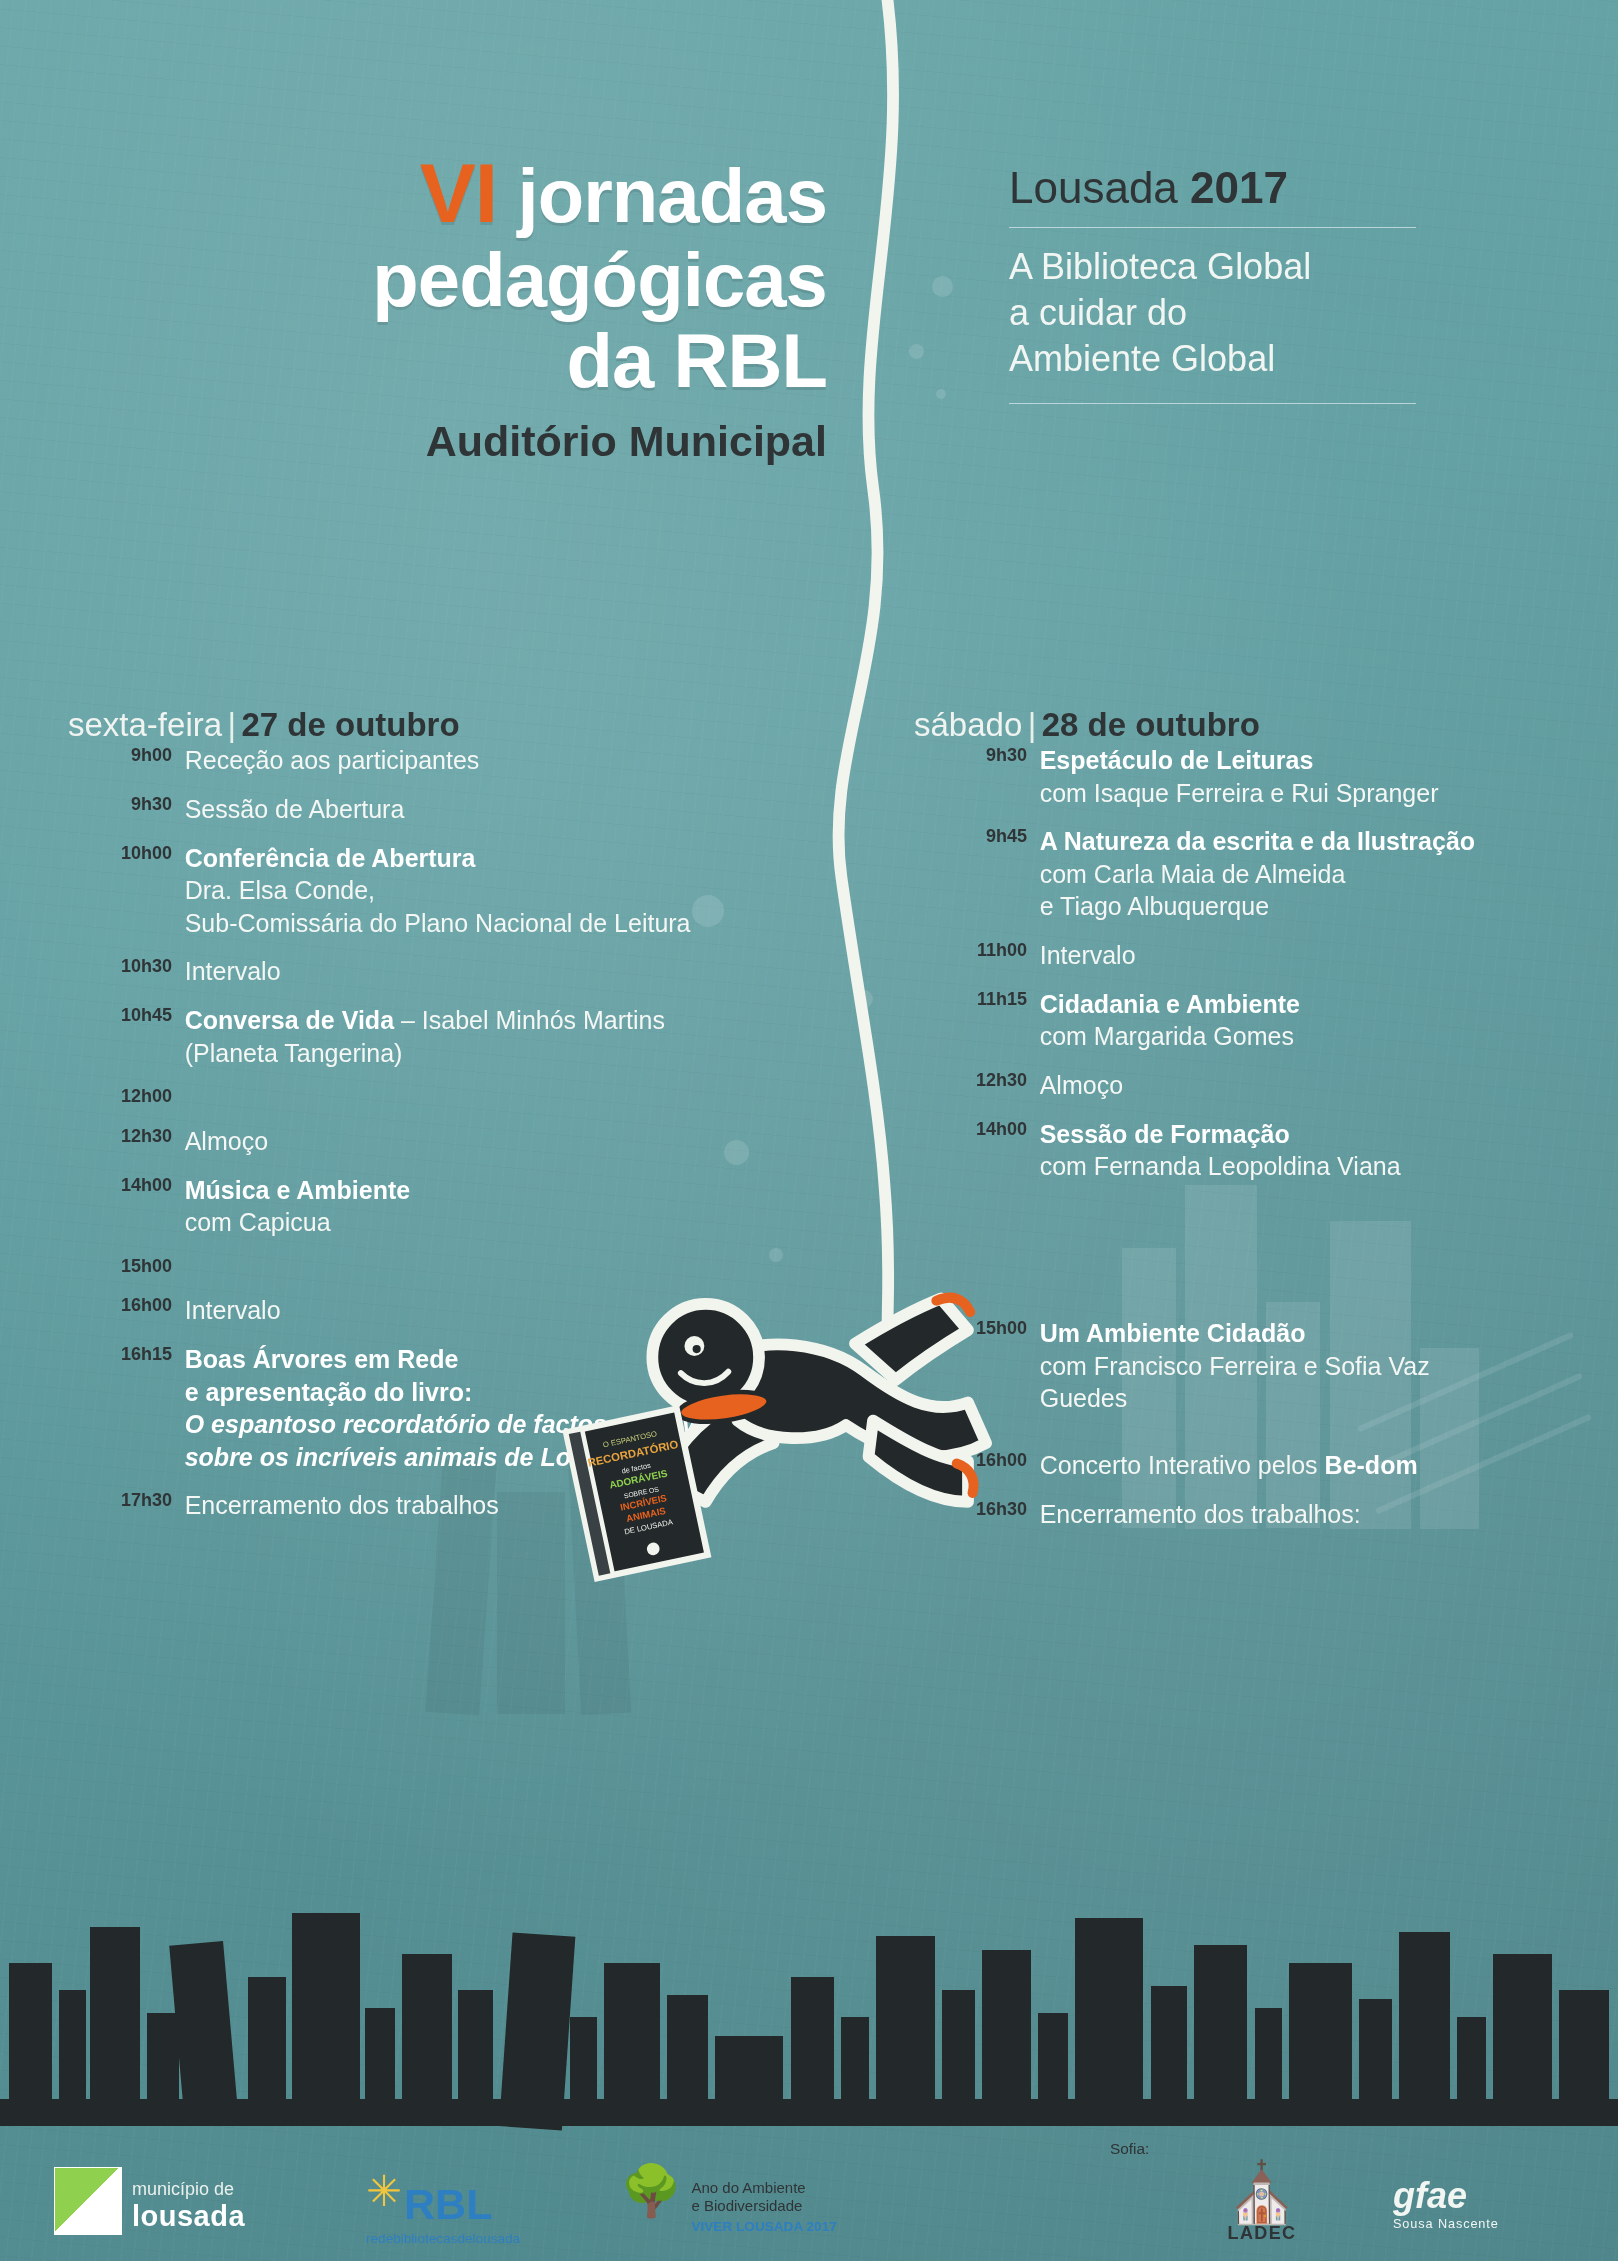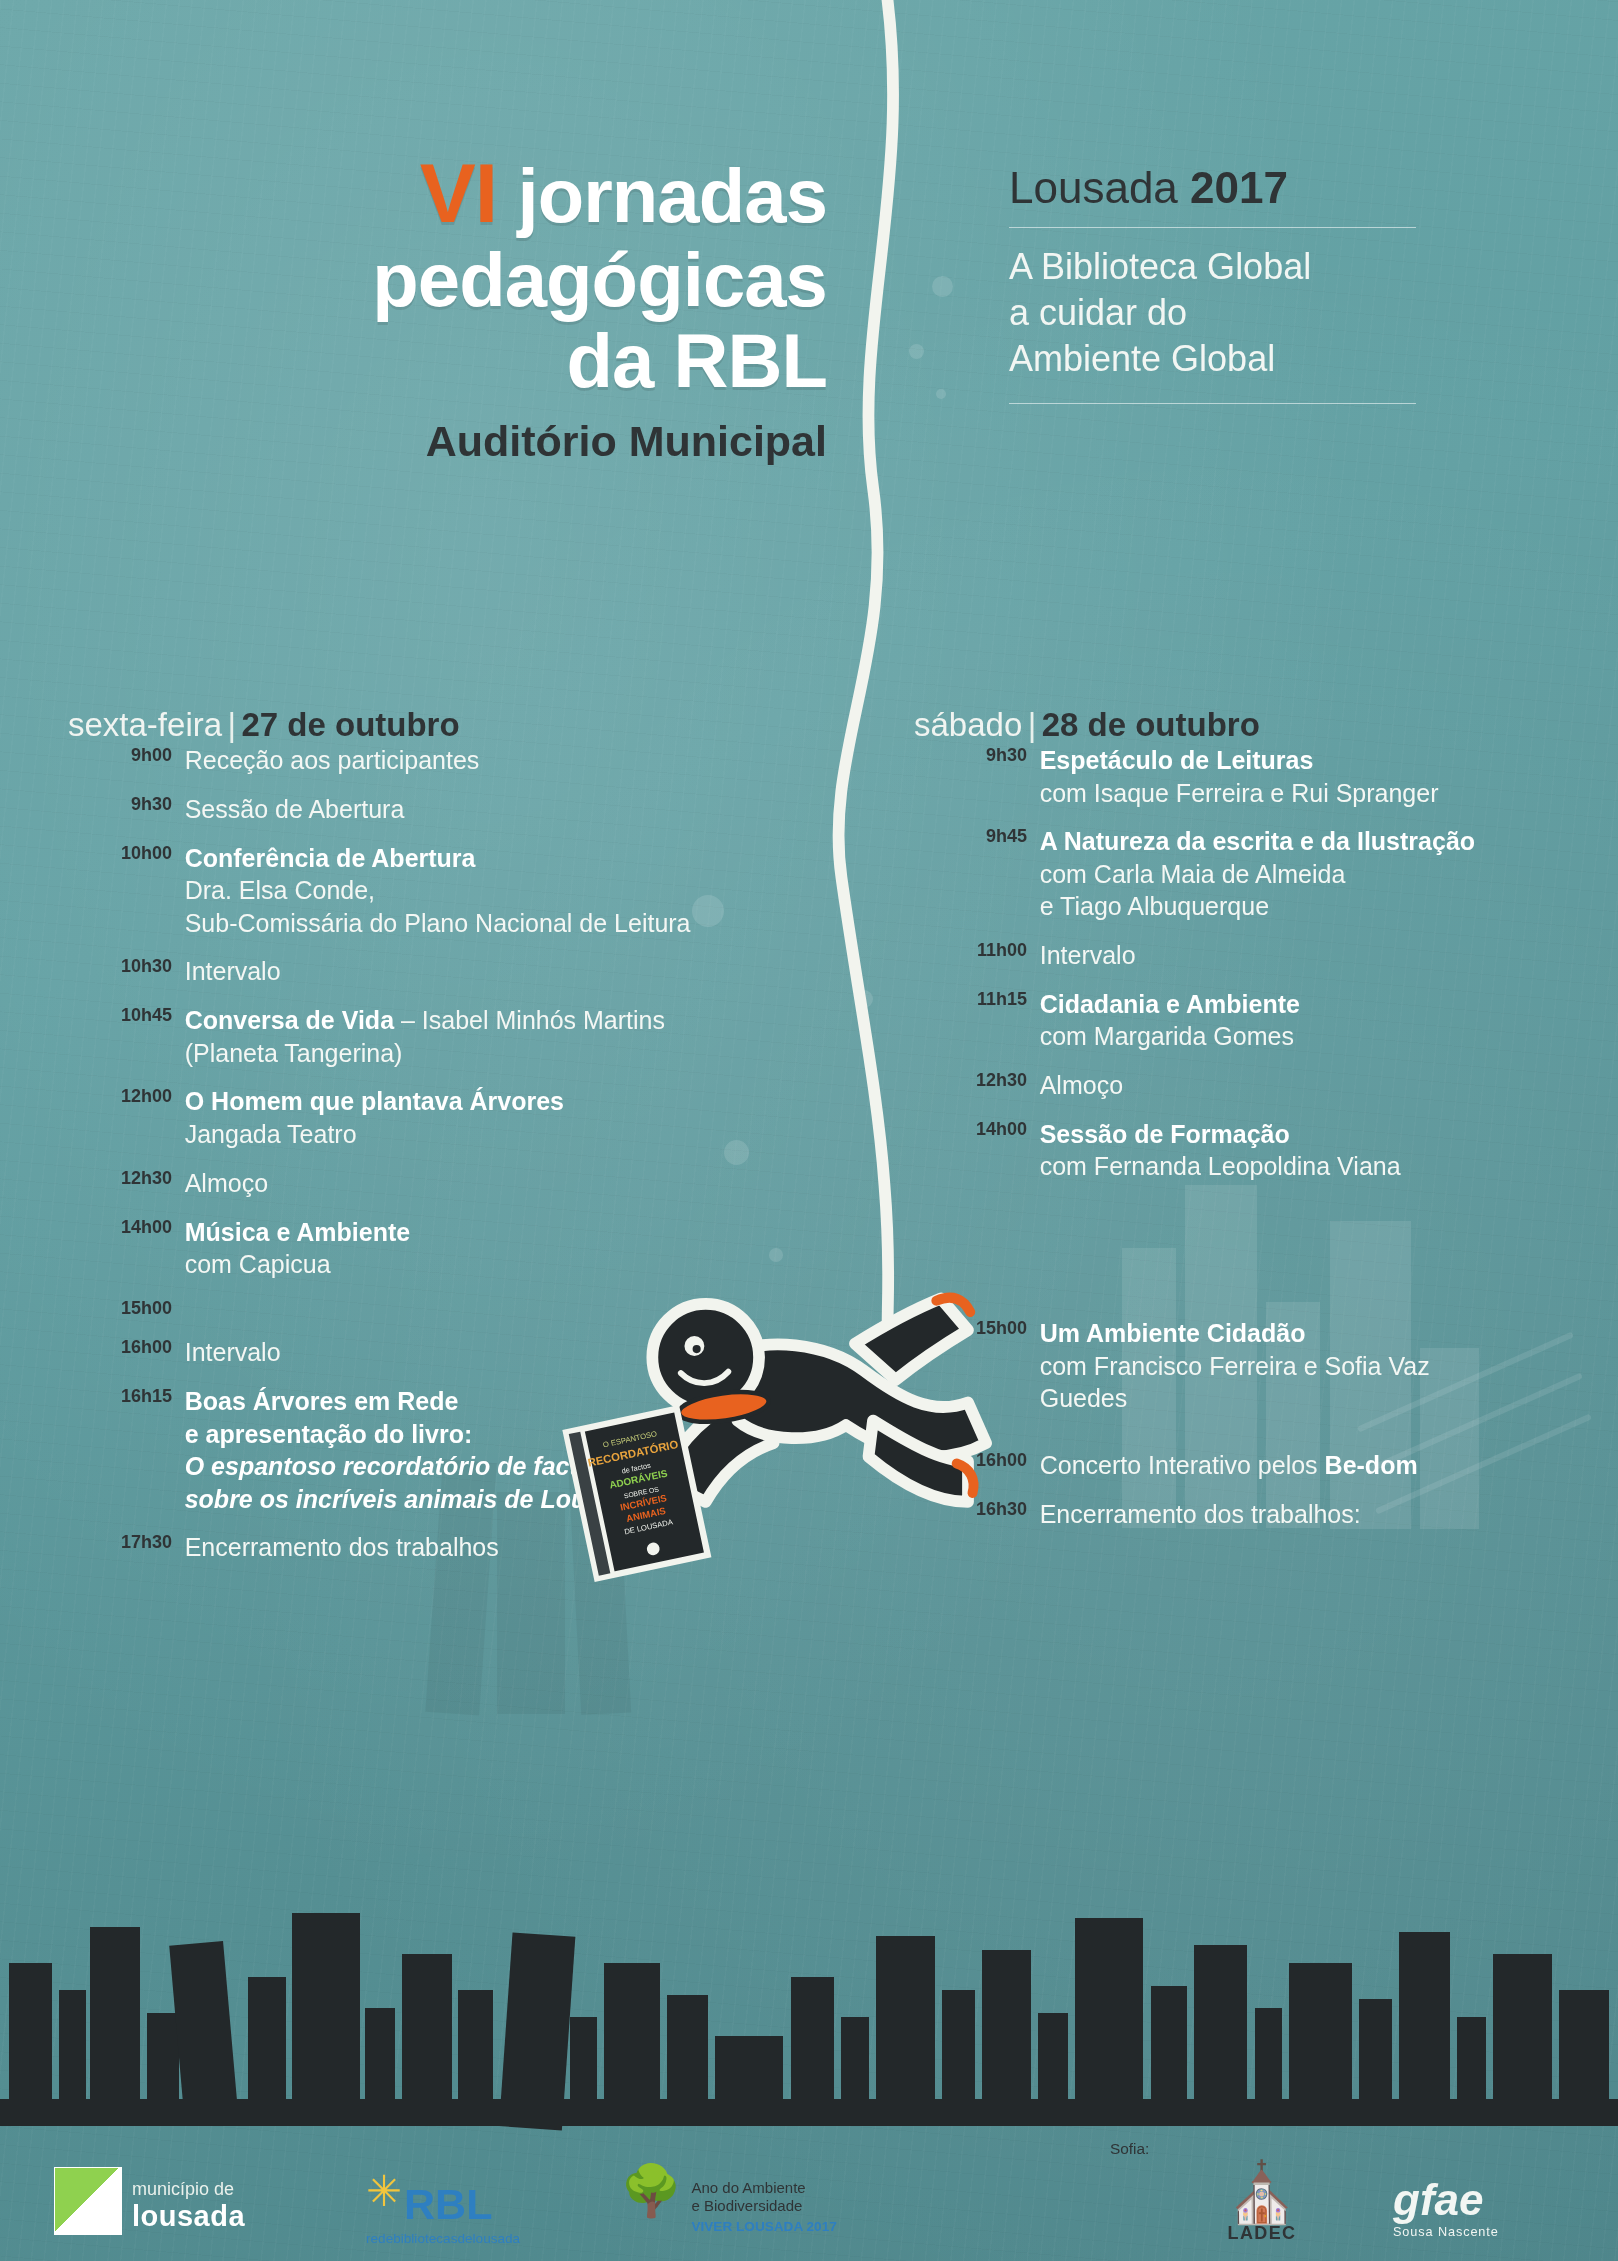--- a/index.html
+++ b/index.html
@@ -204,21 +204,21 @@
   #logo-ano { left: 620px; top: 36px; }
   #logo-ano .tree { font-size: 50px; color: #8fd14f; }
   #logo-ano .t1 { font-size: 15px; color: #2f3436; line-height: 1.25; }
   #logo-ano .t2 { font-size: 13.6px; color: #2e7fc1; font-weight: bold; margin-top: 2.7px; }
 
   #logo-ladec { left: 1203px; top: 38px; text-align: center; width: 118px;}
   #logo-ladec .shape { font-size: 59px; color: #2f3436; line-height: 1; }
   #logo-ladec .t1 { font-size: 18px; color: #2f3436; letter-spacing: 1.4px; font-weight: bold; }
 
   #logo-gfae { left: 1393px; top: 49px; }
-  #logo-gfae .t1 { font-size: 44px; color: #f2f6f3; font-weight: bold; font-style: italic; }
+  #logo-gfae .t1 { font-size: 36px; color: #f2f6f3; font-weight: bold; font-style: italic; }
   #logo-gfae .t2 { font-size: 12.7px; color: #f2f6f3; letter-spacing: 0.9px; }
 </style>
 </head>
 <body>
 
 <div id="poster">
 
   <div id="texture"></div>
 
   <div class="ghost" style="left:1122px;top:1248px;width:54px;height:280px;"></div>
@@ -300,24 +300,20 @@
         </div>
         <div class="entry">
           <div class="time">10h45</div>
           <div class="body">
             <div><span class="strong">Conversa de Vida</span><span> – Isabel Minhós Martins</span></div>
             <div><span>(Planeta Tangerina)</span></div>
           </div>
         </div>
         <div class="entry">
           <div class="time">12h00</div>
-          <div class="body">
-            <div><span class="strong">O Homem que plantava Árvores</span></div>
-            <div><span>Jangada Teatro</span></div>
-          </div>
         </div>
         <div class="entry">
           <div class="time">12h30</div>
           <div class="body">
             <div><span>Almoço</span></div>
           </div>
         </div>
         <div class="entry">
           <div class="time">14h00</div>
           <div class="body">

